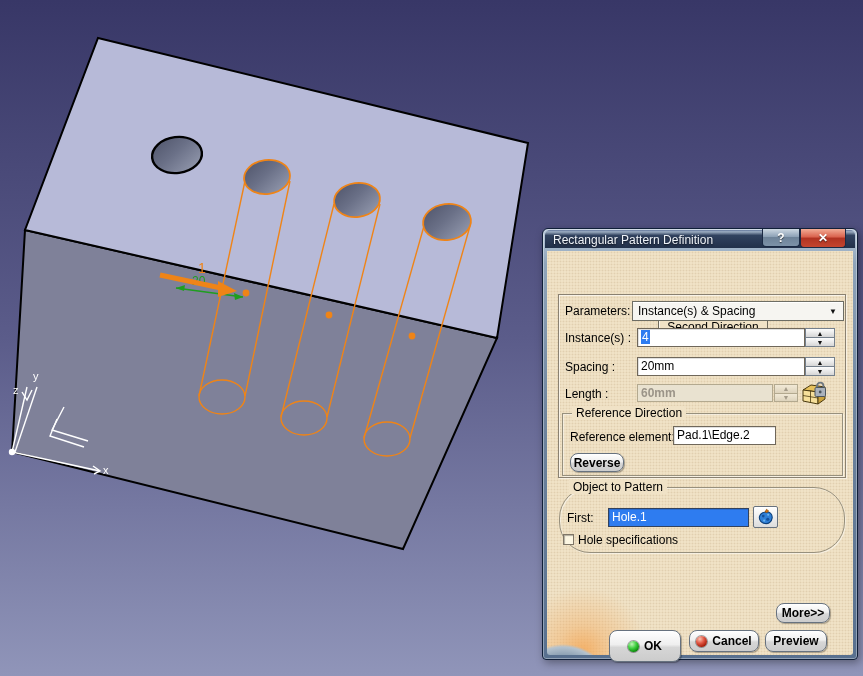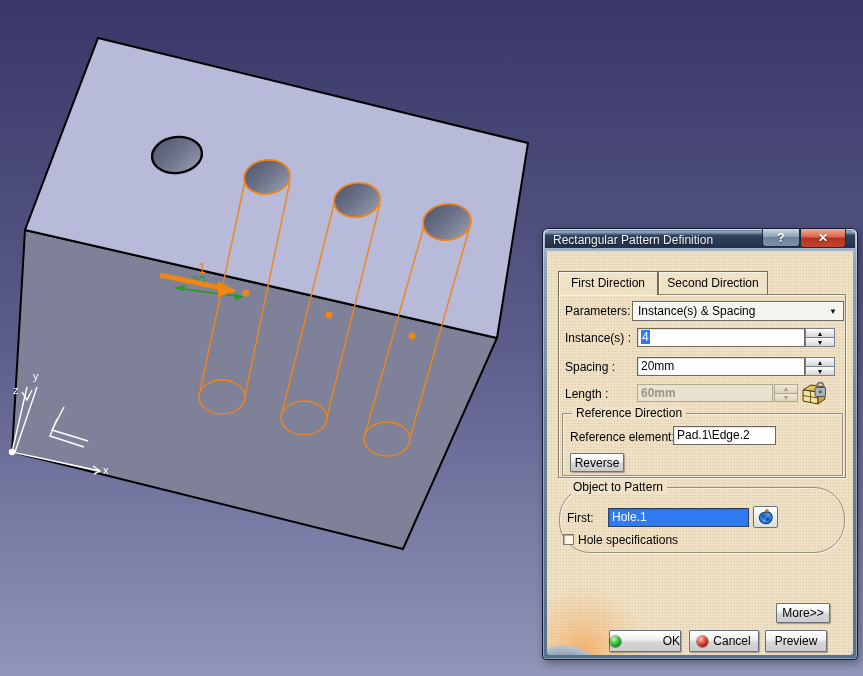--- a/index.html
+++ b/index.html
@@ -59,22 +59,22 @@
   .dropdown{position:absolute;box-sizing:border-box;display:flex;align-items:center;
     background:#f6f5f1;border:1px solid #6d6d64;padding-left:5px;box-shadow:inset 0 1px 0 #fff;}
   .dd-arrow{margin-left:auto;margin-right:6px;font-size:8px;color:#111;}
 
   .groupbox{position:absolute;box-sizing:border-box;border:1px solid #97907d;
     box-shadow:inset 1px 1px 0 rgba(255,255,255,.5), 1px 1px 0 rgba(255,255,255,.5);}
   .legend{position:absolute;top:-8px;left:9px;background:#f0e2c6;padding:0 4px;line-height:14px;white-space:nowrap;}
 
   .btn{position:absolute;display:flex;align-items:center;justify-content:center;gap:5px;
     box-sizing:border-box;background:linear-gradient(180deg,#ffffff 0%,#efefef 45%,#d6d6d6 55%,#cccccc 100%);
-    border:1px solid #67727f;border-radius:1px;font-size:12px;color:#000;
-    box-shadow:inset 0 1px 0 #fff, 1px 1px 1px rgba(0,0,0,.3);}
+    border:1px solid #67727f;border-radius:8px;font-size:12px;color:#000;
+    box-shadow:inset 0 1px 0 #fff, 1px 1px 1px rgba(0,0,0,.3);font-weight:bold;}
   .ball{width:11px;height:11px;border-radius:50%;box-shadow:0 0 0 1px rgba(0,0,0,.35);}
   .ball.green{background:radial-gradient(circle at 35% 28%,#c2f4b8,#41cf41 40%,#0b8a0b 75%,#075c07);}
   .ball.red{background:radial-gradient(circle at 35% 28%,#f8c4b4,#e05542 40%,#a41d0a 75%,#6e0a00);}
   .checkbox{position:absolute;width:11px;height:11px;box-sizing:border-box;background:#fcf6e2;
     border:1px solid #7f7667;box-shadow:inset 1px 1px 1px rgba(0,0,0,.3);}
   .checkbox.disabled{background:#ece0c6;border-color:#b1a78e;box-shadow:none;}
   .icon-btn{position:absolute;box-sizing:border-box;display:flex;align-items:center;justify-content:center;
     background:linear-gradient(180deg,#fff,#dcdcdc);border:1px solid #67727f;border-radius:2px;
     box-shadow:inset 0 1px 0 #fff;}
   .plain-icon{position:absolute;}
@@ -163,24 +163,21 @@
   </div>
   <div class="cap-btn btn-help">
     <span>?</span>
   </div>
   <div class="cap-btn btn-close">
     <span>✕</span>
   </div>
 
   <div class="dlg-body">
 
-    <div class="tab active" style="left:11px;width:100px;">
-      <span>First Direction</span>
-    </div>
-    <div class="tab" style="left:111px;width:110px;">
+    <div class="tab" style="left:111px;width:110px;margin-top:44px;">
       <span>Second Direction</span>
     </div>
 
     <div class="panel">
 
       <div class="lbl" style="left:6px;top:9px;">Parameters:</div>
       <div class="dropdown" style="left:73px;top:6px;width:212px;height:20px;">
         <span>Instance(s) &amp; Spacing</span>
         <span class="dd-arrow">▼</span>
       </div>
@@ -253,21 +250,21 @@
         </svg>
       </div>
       <div class="checkbox" style="left:3px;top:46px;"></div>
       <div class="lbl" style="left:18px;top:45px;">Hole specifications</div>
     </div>
 
 
     <div class="btn" style="left:229px;top:352px;width:54px;height:20px;">
       <span>More&gt;&gt;</span>
     </div>
-    <div class="btn" style="left:62px;top:379px;width:72px;height:22px;justify-content:space-between;">
+    <div class="btn" style="left:62px;top:379px;width:72px;height:32px;">
       <span class="ball green"></span>
       <span>OK</span>
     </div>
     <div class="btn" style="left:142px;top:379px;width:70px;height:22px;">
       <span class="ball red"></span>
       <span>Cancel</span>
     </div>
     <div class="btn" style="left:218px;top:379px;width:62px;height:22px;">
       <span>Preview</span>
     </div>

